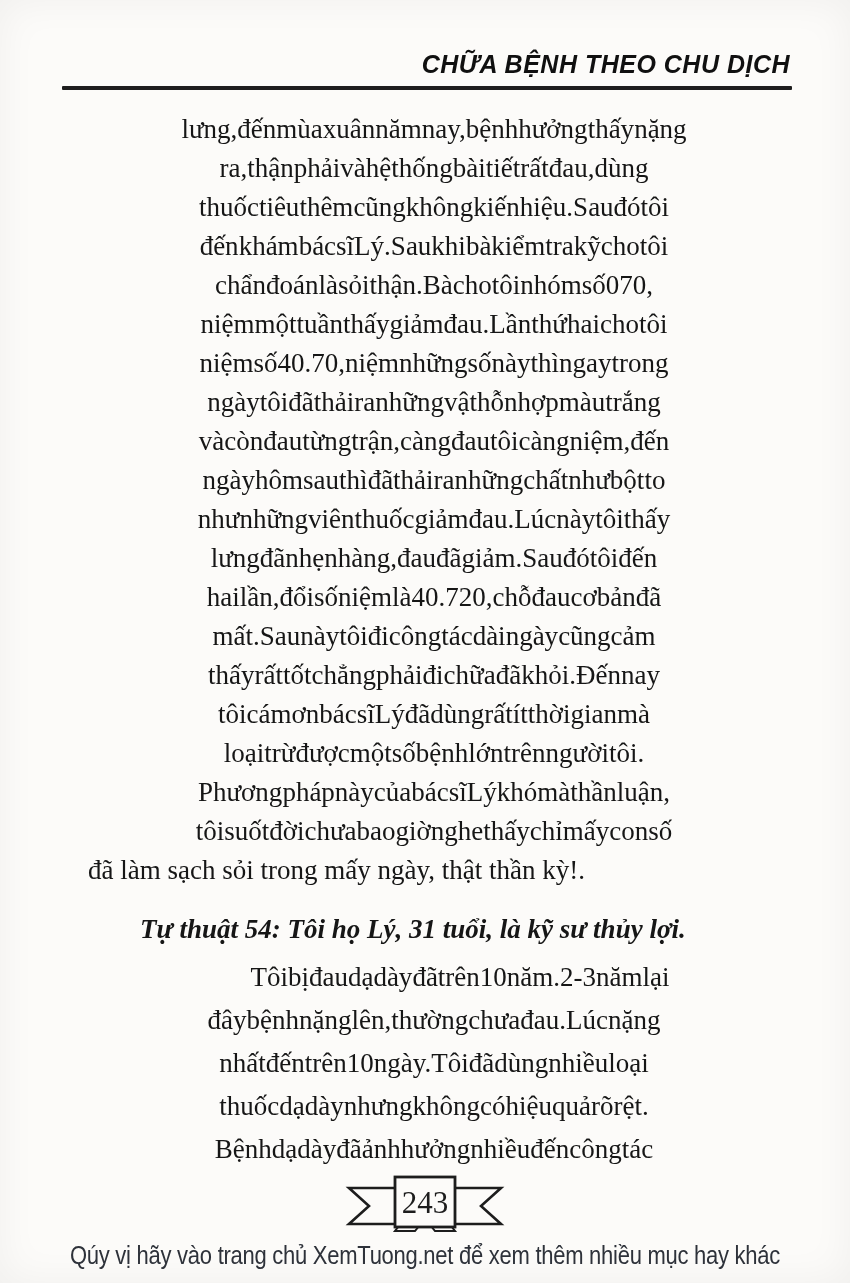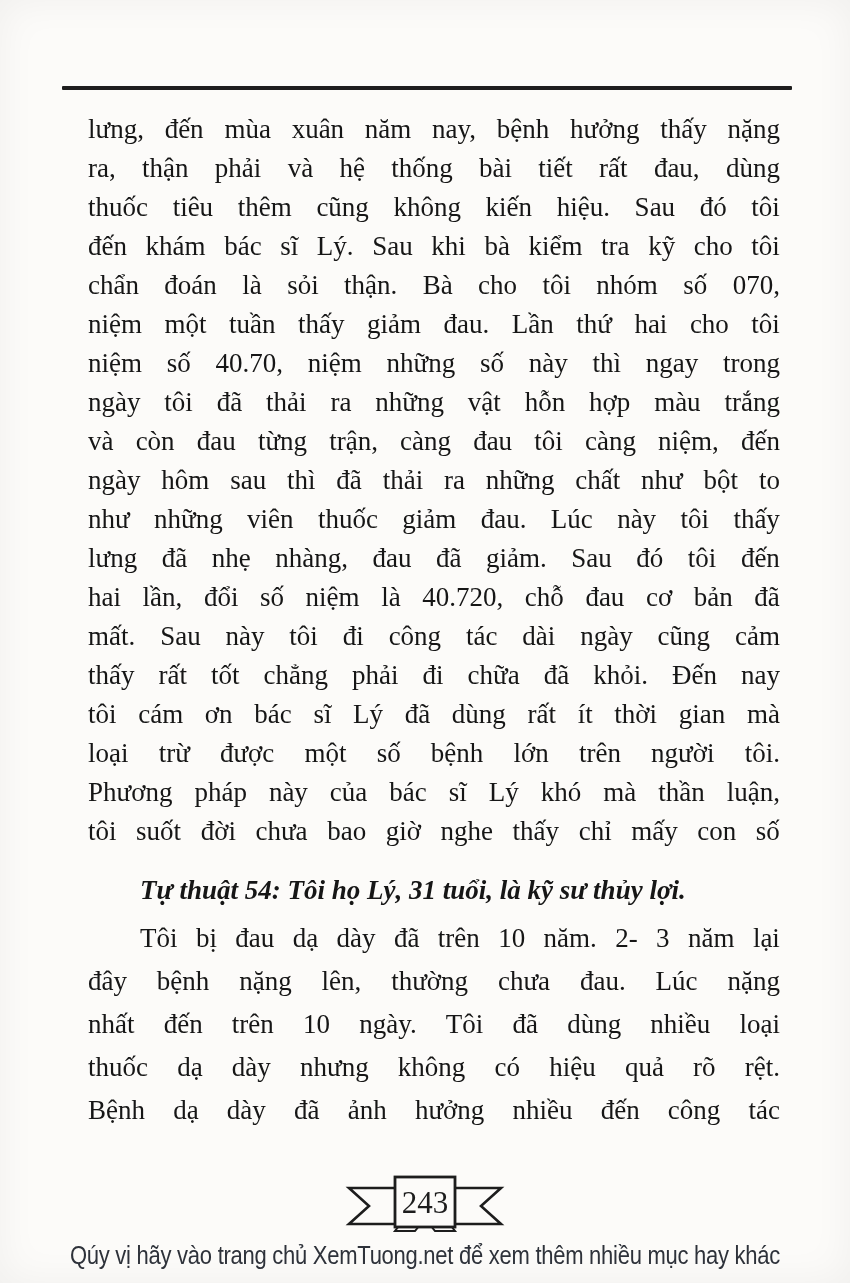--- a/index.html
+++ b/index.html
@@ -19,21 +19,21 @@
     font-size:25px;letter-spacing:0.5px;color:#101010;
   }
   .hdr-rule{
     position:absolute;left:62px;right:58px;top:86px;height:3.5px;
     background:#1e1e1e;border-radius:1px;
   }
   .textcol{
     position:absolute;left:88px;top:110px;width:692px;
     font-size:27px;
   }
-  .jl{display:flex;justify-content:space-between;height:39px;line-height:39px;white-space:nowrap;}
+  .jl{display:flex;justify-content:center;height:39px;line-height:39px;white-space:nowrap;}
   .pl{display:block;height:39px;line-height:39px;white-space:nowrap;}
   .p2 .jl,.p2 .pl{height:43px;line-height:43px;}
   .indent{padding-left:52px;}
   .sec-heading{
     display:block;height:42px;line-height:42px;margin-top:18px;
     padding-left:52px;
     font-weight:bold;font-style:italic;font-size:27px;
     white-space:nowrap;
   }
   .p2{margin-top:6px;}
@@ -63,20 +63,21 @@
     color:#2e323a;
     transform:scaleX(0.88);transform-origin:50% 50%;
     white-space:nowrap;
   }
 </style>
 </head>
 <body>
 
 <div class="page">
 
+  <div class="hdr-title">CHỮA BỆNH THEO CHU DỊCH</div>
   <div class="hdr-rule"></div>
 
 
   <div class="textcol">
     <div class="p1">
       <div class="jl">
           <span>lưng,</span>
           <span>đến</span>
           <span>mùa</span>
           <span>xuân</span>
@@ -317,20 +318,21 @@
           <span>chưa</span>
           <span>bao</span>
           <span>giờ</span>
           <span>nghe</span>
           <span>thấy</span>
           <span>chỉ</span>
           <span>mấy</span>
           <span>con</span>
           <span>số</span>
         </div>
+      <div class="pl">đã làm sạch sỏi trong mấy ngày, thật thần kỳ!.</div>
     </div>
 
     <div class="sec-heading">Tự thuật 54: Tôi họ Lý, 31 tuổi, là kỹ sư thủy lợi.</div>
 
     <div class="p2">
       <div class="jl indent">
           <span>Tôi</span>
           <span>bị</span>
           <span>đau</span>
           <span>dạ</span>

